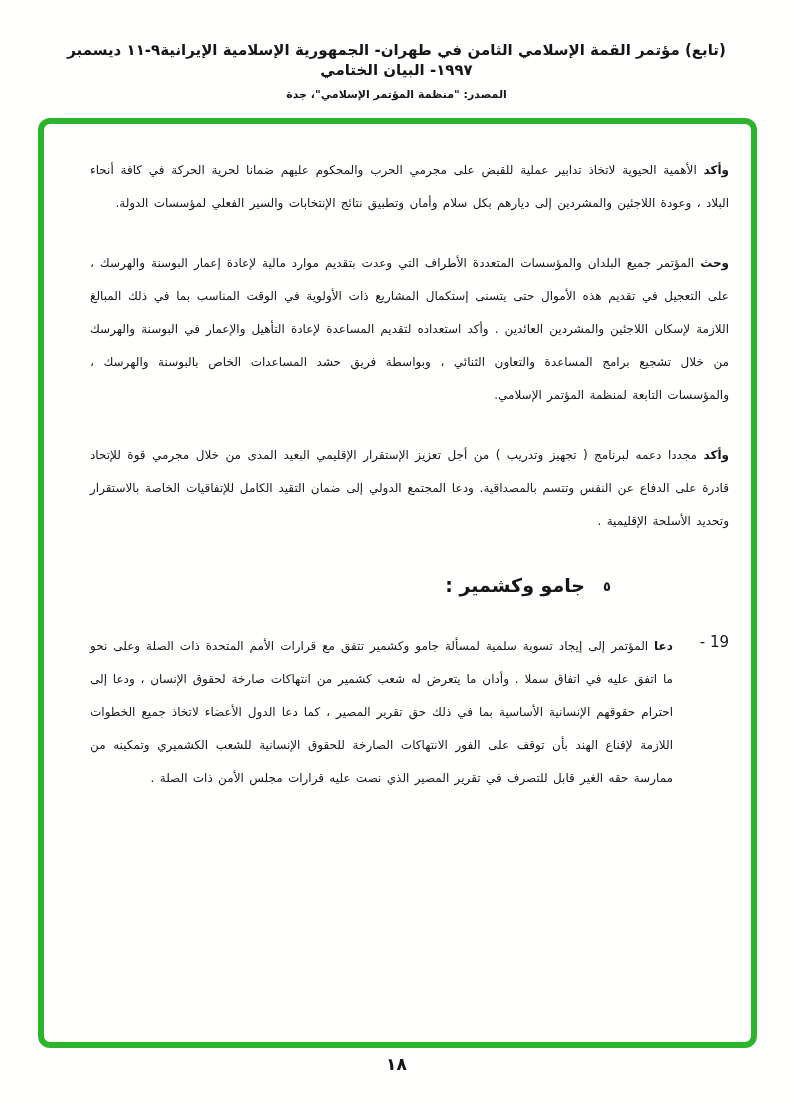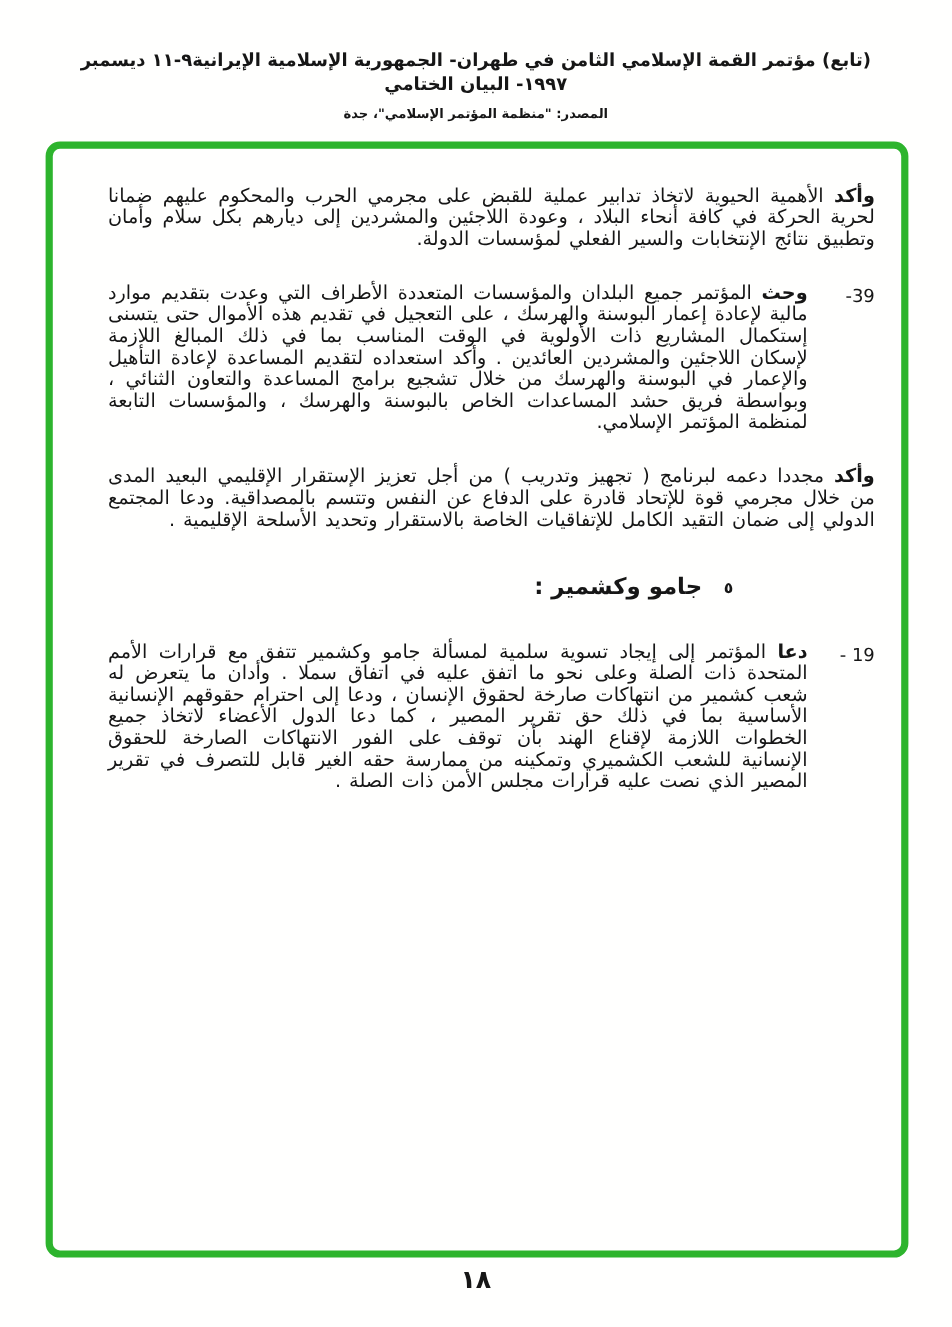--- a/index.html
+++ b/index.html
@@ -52,22 +52,22 @@
     flex: 0 0 42px;
     direction: ltr;
     unicode-bidi: isolate;
     text-align: right;
     font-size: 15px;
     padding-top: 3px;
     white-space: nowrap;
   }
   .para-body {
     flex: 1;
-    font-size: 16px;
-    line-height: 18px;
+    font-size: 12px;
+    line-height: 33px;
     text-align: justify;
     word-spacing: 1.5px;
   }
   .para-body .lead { font-weight: bold; }
   .section-heading {
     display: flex;
     align-items: center;
     gap: 18px;
     margin: 36px 118px 34px 0;
     font-size: 19px;
@@ -76,21 +76,21 @@
   .bullet {
     font-size: 13px;
     font-weight: bold;
     transform: translateY(1px);
   }
   .page-number {
     position: absolute;
     left: 0; right: 0;
     top: 1054px;
     text-align: center;
-    font-size: 21px;
+    font-size: 17px;
     font-weight: bold;
     direction: rtl;
   }
 </style>
 </head>
 <body>
 
 <div class="page">
 
   <header class="doc-header">
@@ -98,21 +98,20 @@
     <div class="line2">المصدر: "منظمة المؤتمر الإسلامي"، جدة</div>
   </header>
 
   <div class="green-box" style="border-color: rgb(45, 180, 45);">
 
     <div class="para">
       <p class="para-body" style="margin:0"><span class="lead">وأكد</span> <span>الأهمية الحيوية لاتخاذ تدابير عملية للقبض على مجرمي الحرب والمحكوم عليهم ضمانا لحرية الحركة في كافة أنحاء البلاد ، وعودة اللاجئين والمشردين إلى ديارهم بكل سلام وأمان وتطبيق نتائج الإنتخابات والسير الفعلي لمؤسسات الدولة.</span></p>
     </div>
 
     <div class="para">
-      <span class="para-num">-39</span>
       <p class="para-body" style="margin:0"><span class="lead">وحث</span> <span>المؤتمر جميع البلدان والمؤسسات المتعددة الأطراف التي وعدت بتقديم موارد مالية لإعادة إعمار البوسنة والهرسك ، على التعجيل في تقديم هذه الأموال حتى يتسنى إستكمال المشاريع ذات الأولوية في الوقت المناسب بما في ذلك المبالغ اللازمة لإسكان اللاجئين والمشردين العائدين . وأكد استعداده لتقديم المساعدة لإعادة التأهيل والإعمار في البوسنة والهرسك من خلال تشجيع برامج المساعدة والتعاون الثنائي ، وبواسطة فريق حشد المساعدات الخاص بالبوسنة والهرسك ، والمؤسسات التابعة لمنظمة المؤتمر الإسلامي.</span></p>
     </div>
 
     <div class="para">
       <p class="para-body" style="margin:0"><span class="lead">وأكد</span> <span>مجددا دعمه لبرنامج ( تجهيز وتدريب ) من أجل تعزيز الإستقرار الإقليمي البعيد المدى من خلال مجرمي قوة للإتحاد قادرة على الدفاع عن النفس وتتسم بالمصداقية. ودعا المجتمع الدولي إلى ضمان التقيد الكامل للإتفاقيات الخاصة بالاستقرار وتحديد الأسلحة الإقليمية .</span></p>
     </div>
 
     <div class="section-heading">
       <span class="bullet">٥</span>
       <span>جامو وكشمير :</span>

